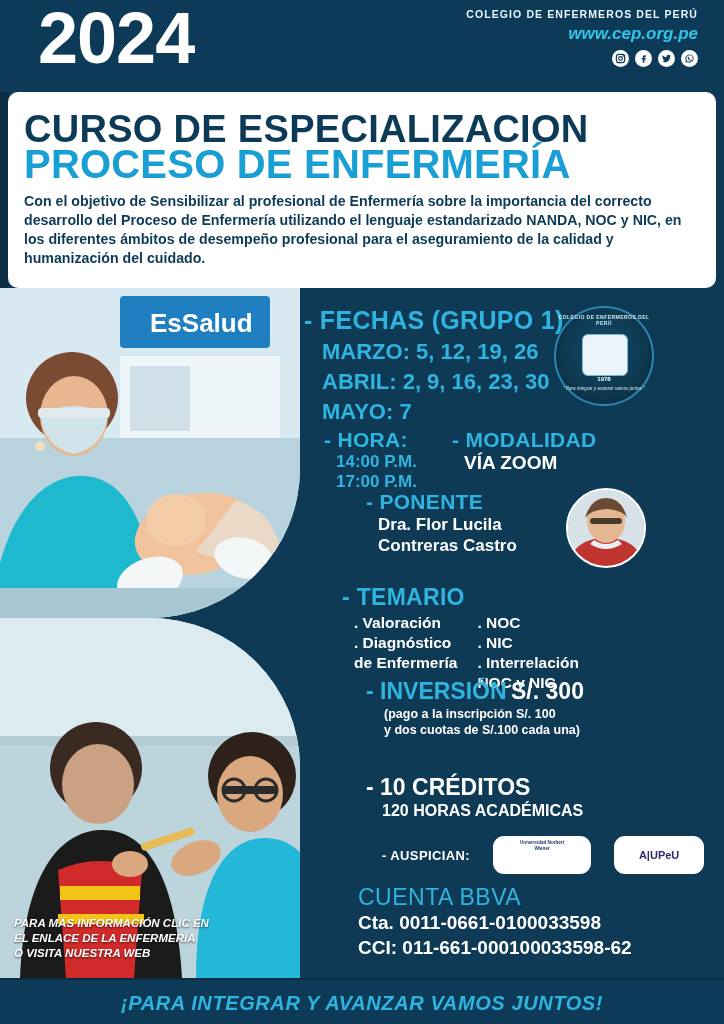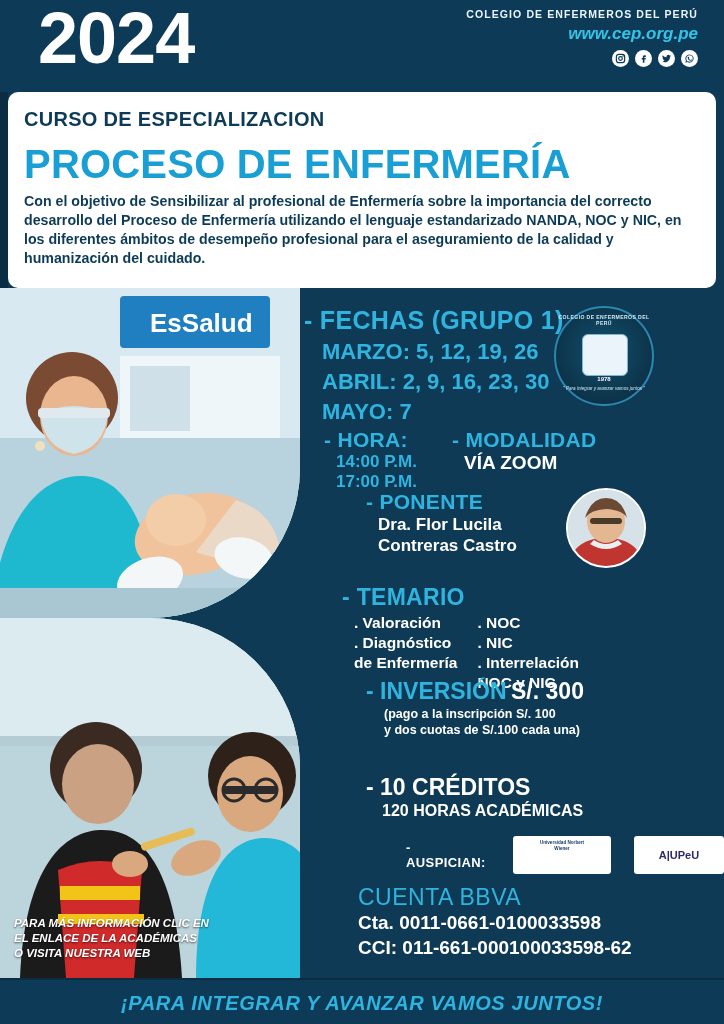--- a/index.html
+++ b/index.html
@@ -47,21 +47,21 @@
     display:inline-block;
   }
   .soc svg{display:block;margin:2.5px auto;}
   
   .titlepanel{
     position:absolute;left:8px;top:92px;width:708px;height:196px;
     background:#ffffff;border-radius:10px;
   }
   .t1{
     position:absolute;left:16px;top:16px;
-    font-size:20px;font-weight:bold;color:#0d3b57;letter-spacing:0.3px;
+    font-size:38px;font-weight:bold;color:#0d3b57;letter-spacing:0.3px;
   }
   .t2{
     position:absolute;left:16px;top:50px;
     font-size:40px;font-weight:bold;color:#1a9fd4;letter-spacing:0.2px;
   }
   .t3{
     position:absolute;left:16px;top:100px;width:680px;
     font-size:14.2px;font-weight:bold;color:#0d3b57;line-height:1.33;
   }
   
@@ -129,24 +129,24 @@
   .temario .line-head{font-size:23px;}
   .temario .cols{display:flex;gap:20px;margin-left:12px;margin-top:2px;}
   .temario .col{font-size:15.5px;color:#ffffff;font-weight:bold;line-height:1.3;}
   .inversion{position:absolute;left:66px;top:390px;}
   .inversion .head{font-size:23px;color:#2fb4e0;font-weight:bold;}
   .inversion .amount{font-size:23px;color:#ffffff;font-weight:bold;}
   .inversion .note{font-size:12.5px;color:#ffffff;font-weight:bold;margin-left:18px;margin-top:2px;line-height:1.25;}
   .creditos{position:absolute;left:66px;top:486px;}
   .creditos .head{font-size:23px;color:#ffffff;font-weight:bold;}
   .creditos .sub2{font-size:16px;color:#ffffff;font-weight:bold;margin-left:16px;margin-top:1px;}
-  .auspician{position:absolute;left:82px;top:548px;display:flex;align-items:center;gap:23px;margin-left:24px;}
+  .auspician{position:absolute;left:82px;top:548px;display:flex;align-items:center;gap:23px;}
   .auspician .lbl{font-size:13px;color:#ffffff;font-weight:bold;letter-spacing:0.4px;}
   .logo-box{
-    background:#ffffff;border-radius:3px;padding:4px 20px;
+    background:#ffffff;border-radius:11px;padding:4px 20px;
     display:flex;align-items:center;justify-content:center;
   }
   .logo-1{width:58px;height:30px;font-size:4.6px;color:#1b3a6b;text-align:center;font-weight:bold;line-height:1.25;}
   .logo-2{width:50px;height:30px;font-size:11px;color:#2b2b6b;text-align:center;font-weight:bold;line-height:30px;}
   
   .bank{position:absolute;left:358px;top:884px;width:360px;}
   .bank .title{font-size:23px;color:#2fb4e0;font-weight:normal;letter-spacing:0.5px;}
   .bank .l{font-size:19px;color:#ffffff;font-weight:bold;line-height:1.3;}
   
   .footer{
@@ -250,21 +250,21 @@
       <circle cx="234" cy="172" r="11" fill="none" stroke="#2b2b2b" stroke-width="3"></circle>
       <circle cx="266" cy="172" r="11" fill="none" stroke="#2b2b2b" stroke-width="3"></circle>
       <ellipse cx="196" cy="240" rx="26" ry="16" fill="#d9a87f" transform="rotate(-22 196 240)"></ellipse>
       <rect x="140" y="226" width="56" height="8" rx="4" fill="#e7bb55" transform="rotate(-18 140 226)"></rect>
       <ellipse cx="130" cy="246" rx="18" ry="13" fill="#d9a87f"></ellipse>
     </svg>
   </div>
 
   <div class="ph-caption">
     <div>PARA MÁS INFORMACIÓN CLIC EN</div>
-    <div>EL ENLACE DE LA ACADÉMICAS</div>
+    <div>EL ENLACE DE LA ENFERMERÍA</div>
     <div>O VISITA NUESTRA WEB</div>
   </div>
 
   <div class="content">
 
     <div class="fechas">
       <div class="line-head">- FECHAS (GRUPO 1)</div>
       <div class="row">MARZO: 5, 12, 19, 26</div>
       <div class="row">ABRIL: 2, 9, 16, 23, 30</div>
       <div class="row">MAYO: 7</div>

